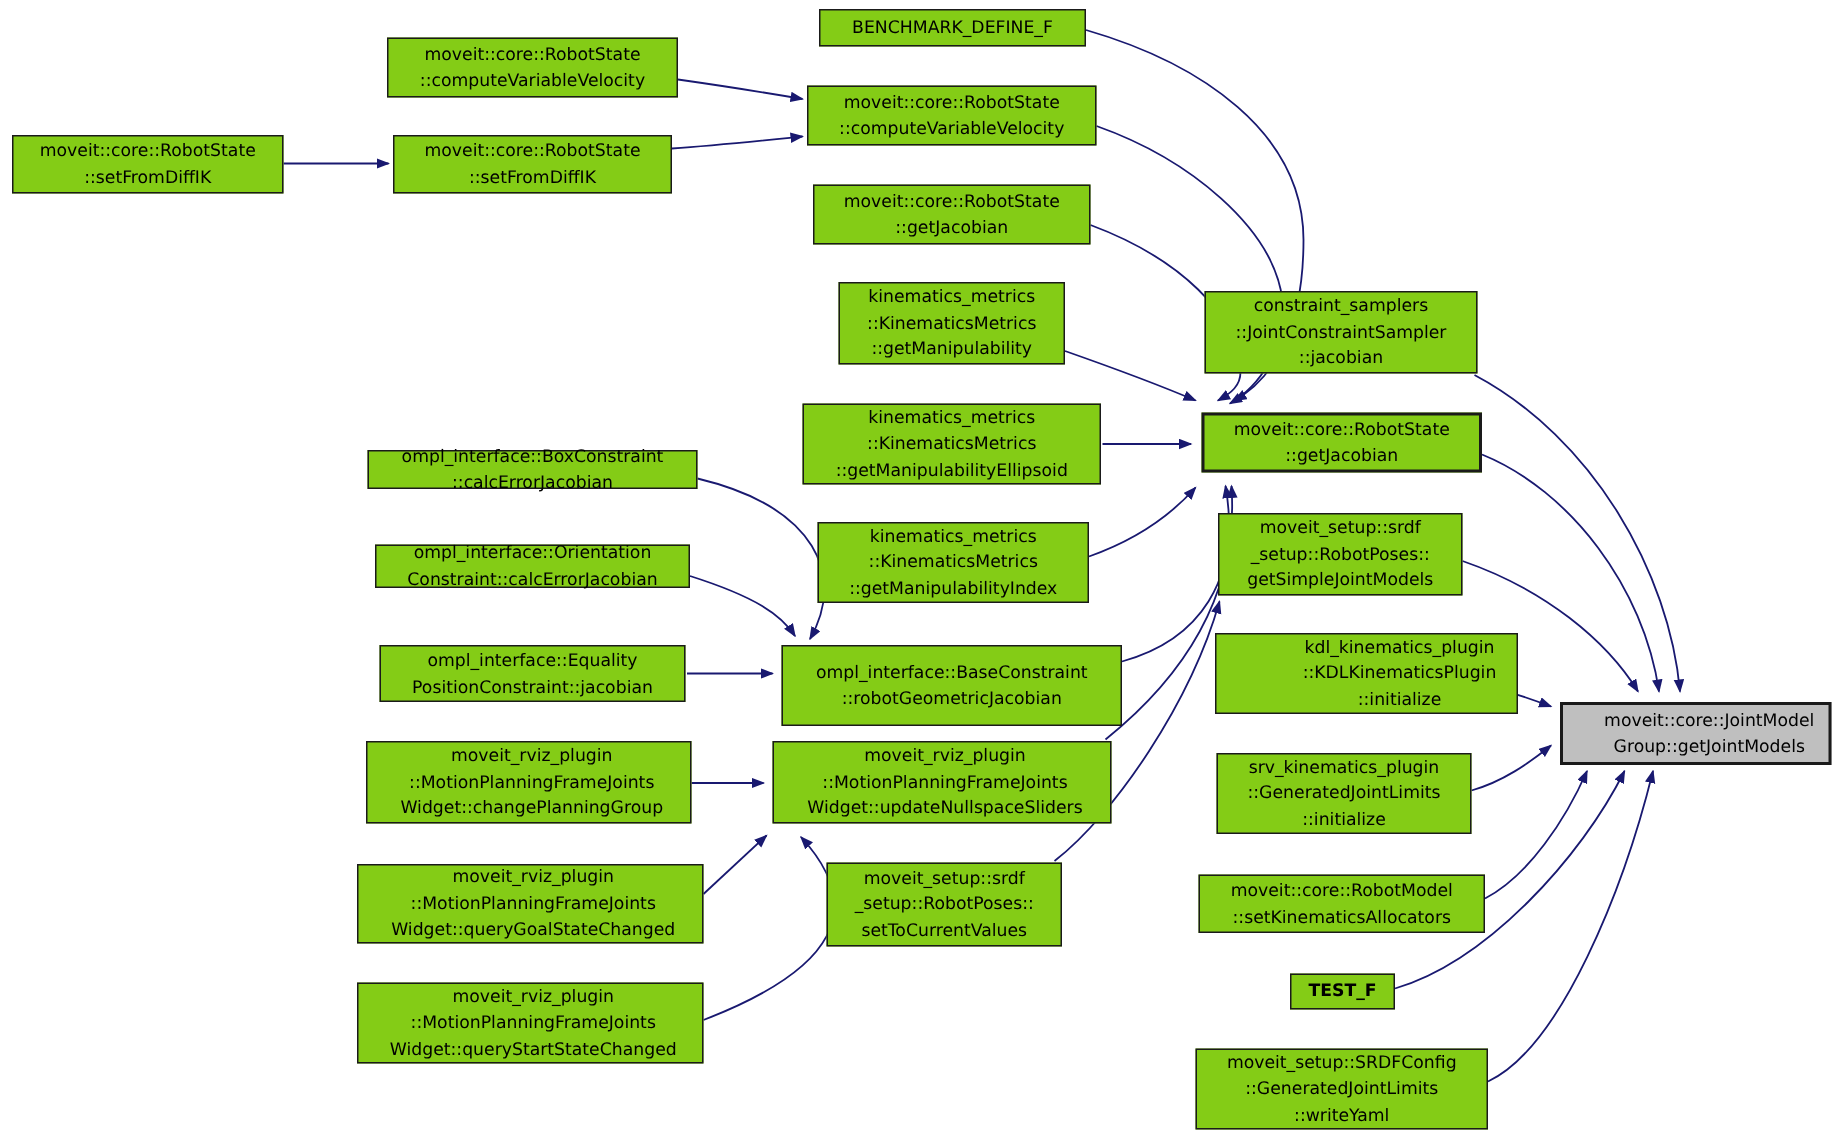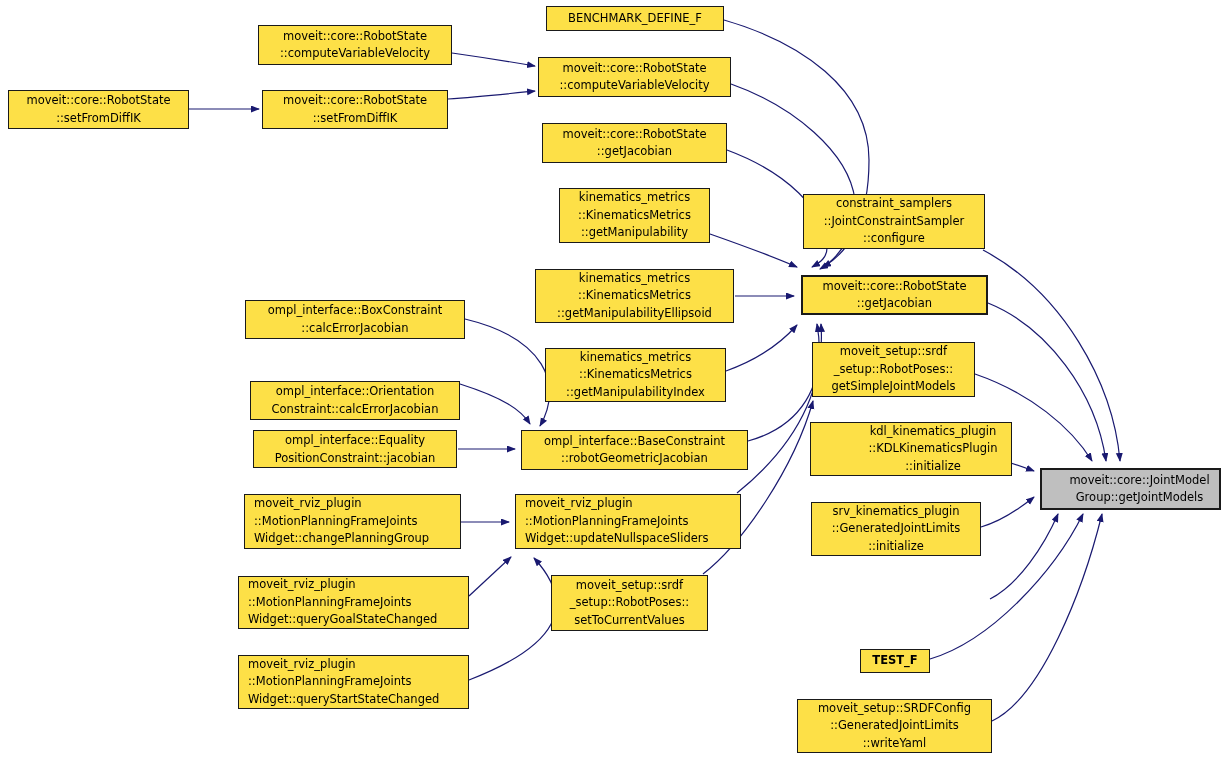--- a/index.html
+++ b/index.html
@@ -7,30 +7,30 @@
     position:relative;
     width:1227px; height:760px;
     background:#ffffff;
     font-family:"DejaVu Sans","Liberation Sans",sans-serif;
     overflow:hidden;
   }
   #edge-layer { position:absolute; left:0; top:0; width:1227px; height:760px; }
   .node {
     position:absolute;
     box-sizing:border-box;
-    background:#fde047;
+    background:#84cc16;
     border:1px solid #1a1a1a;
     color:#000000;
     display:flex; flex-direction:column; justify-content:center;
     font-size:11.5px; line-height:17.5px;
     cursor:pointer;
   }
   .node .lbl { white-space:pre-line; padding:0 5px; }
   .align-center .lbl { text-align:center; }
-  .align-left .lbl { text-align:left; padding-left:9px; }
+  .align-left .lbl { text-align:center; padding-left:9px; }
   .hub { border-width:2px; }
   .target { background:#bfbfbf; border-width:2px; }
   .edge { fill:none; stroke-width:1.2px; }
 </style>
 </head>
 <body>
 
 <div id="canvas">
   <svg id="edge-layer" viewBox="0 0 1227 760" xmlns="http://www.w3.org/2000/svg">
     <defs>
@@ -89,54 +89,54 @@
 ::getJacobian</div>
     </div>
     <div class="node align-center" style="left: 559px; top: 188px; width: 151px; height: 55px;">
       <div class="lbl">kinematics_metrics
 ::KinematicsMetrics
 ::getManipulability</div>
     </div>
     <div class="node align-center" style="left: 803px; top: 194px; width: 182px; height: 55px;">
       <div class="lbl">constraint_samplers
 ::JointConstraintSampler
-::configure</div>
+::jacobian</div>
     </div>
     <div class="node align-center" style="left: 535px; top: 269px; width: 199px; height: 54px;">
       <div class="lbl">kinematics_metrics
 ::KinematicsMetrics
 ::getManipulabilityEllipsoid</div>
     </div>
     <div class="node align-center hub" style="left: 801px; top: 275px; width: 187px; height: 40px;">
       <div class="lbl">moveit::core::RobotState
 ::getJacobian</div>
     </div>
     <div class="node align-center" style="left: 545px; top: 348px; width: 181px; height: 54px;">
       <div class="lbl">kinematics_metrics
 ::KinematicsMetrics
 ::getManipulabilityIndex</div>
     </div>
     <div class="node align-center" style="left: 812px; top: 342px; width: 163px; height: 55px;">
       <div class="lbl">moveit_setup::srdf
 _setup::RobotPoses::
 getSimpleJointModels</div>
     </div>
-    <div class="node align-center" style="left: 245px; top: 300px; width: 220px; height: 39px;">
+    <div class="node align-center" style="left: 245px; top: 300px; width: 220px; height: 26px;">
       <div class="lbl">ompl_interface::BoxConstraint
 ::calcErrorJacobian</div>
     </div>
-    <div class="node align-center" style="left: 250px; top: 381px; width: 210px; height: 39px;">
+    <div class="node align-center" style="left: 250px; top: 363px; width: 210px; height: 29px;">
       <div class="lbl">ompl_interface::Orientation
 Constraint::calcErrorJacobian</div>
     </div>
     <div class="node align-center" style="left: 253px; top: 430px; width: 204px; height: 38px; justify-content: flex-end;">
       <div class="lbl">ompl_interface::Equality
 PositionConstraint::jacobian</div>
     </div>
-    <div class="node align-center" style="left: 521px; top: 430px; width: 227px; height: 40px; justify-content: center;">
+    <div class="node align-center" style="left: 521px; top: 430px; width: 227px; height: 54px; justify-content: center;">
       <div class="lbl">ompl_interface::BaseConstraint
 ::robotGeometricJacobian</div>
     </div>
     <div class="node align-center" style="left: 810px; top: 422px; width: 202px; height: 54px; padding-left: 44px;">
       <div class="lbl">kdl_kinematics_plugin
 ::KDLKinematicsPlugin
 ::initialize</div>
     </div>
     <div class="node align-center" style="left: 811px; top: 502px; width: 170px; height: 54px;">
       <div class="lbl">srv_kinematics_plugin
@@ -145,20 +145,24 @@
     </div>
     <div class="node align-left" style="left: 244px; top: 494px; width: 217px; height: 55px;">
       <div class="lbl">moveit_rviz_plugin
 ::MotionPlanningFrameJoints
 Widget::changePlanningGroup</div>
     </div>
     <div class="node align-left" style="left: 515px; top: 494px; width: 226px; height: 55px;">
       <div class="lbl">moveit_rviz_plugin
 ::MotionPlanningFrameJoints
 Widget::updateNullspaceSliders</div>
+    </div>
+    <div class="node align-center" style="left: 799px; top: 583px; width: 191px; height: 39px;">
+      <div class="lbl">moveit::core::RobotModel
+::setKinematicsAllocators</div>
     </div>
     <div class="node align-left" style="left: 238px; top: 576px; width: 231px; height: 53px;">
       <div class="lbl">moveit_rviz_plugin
 ::MotionPlanningFrameJoints
 Widget::queryGoalStateChanged</div>
     </div>
     <div class="node align-center" style="left: 551px; top: 575px; width: 157px; height: 56px;">
       <div class="lbl">moveit_setup::srdf
 _setup::RobotPoses::
 setToCurrentValues</div>

